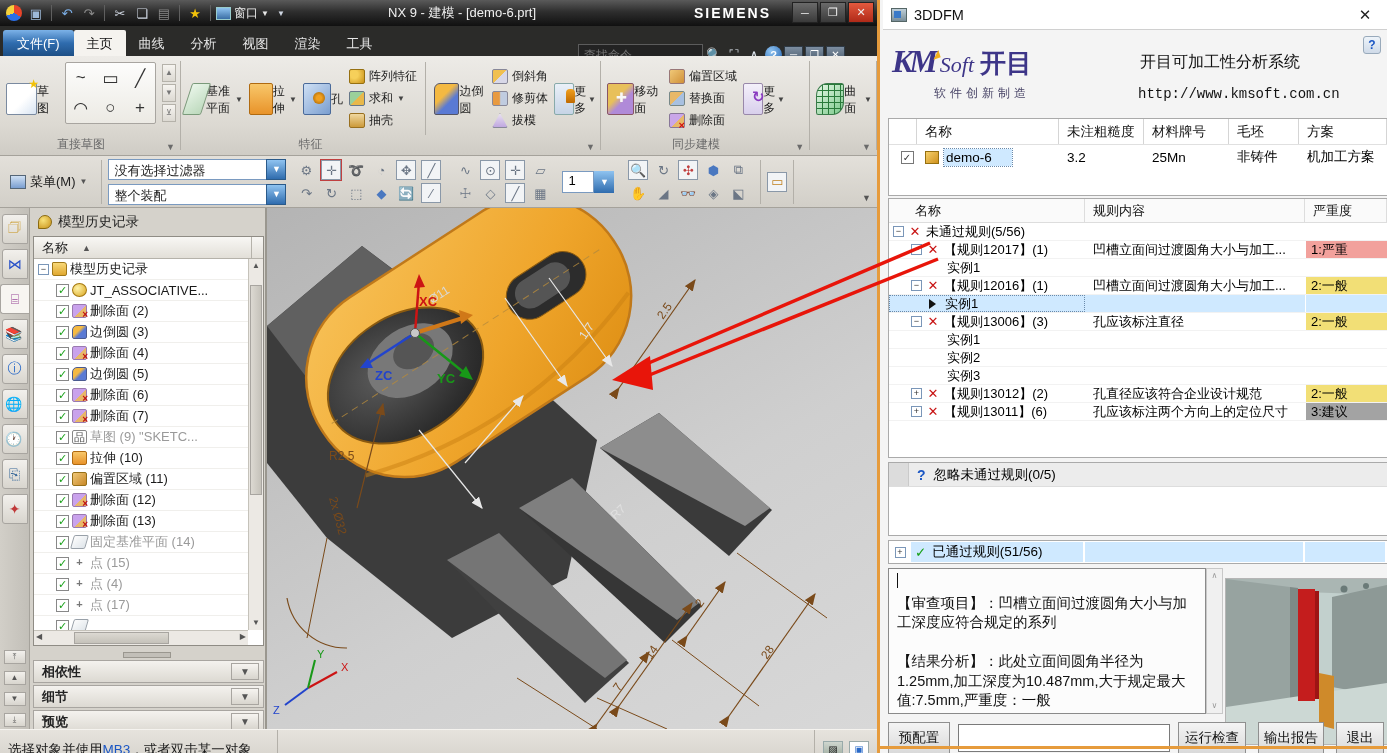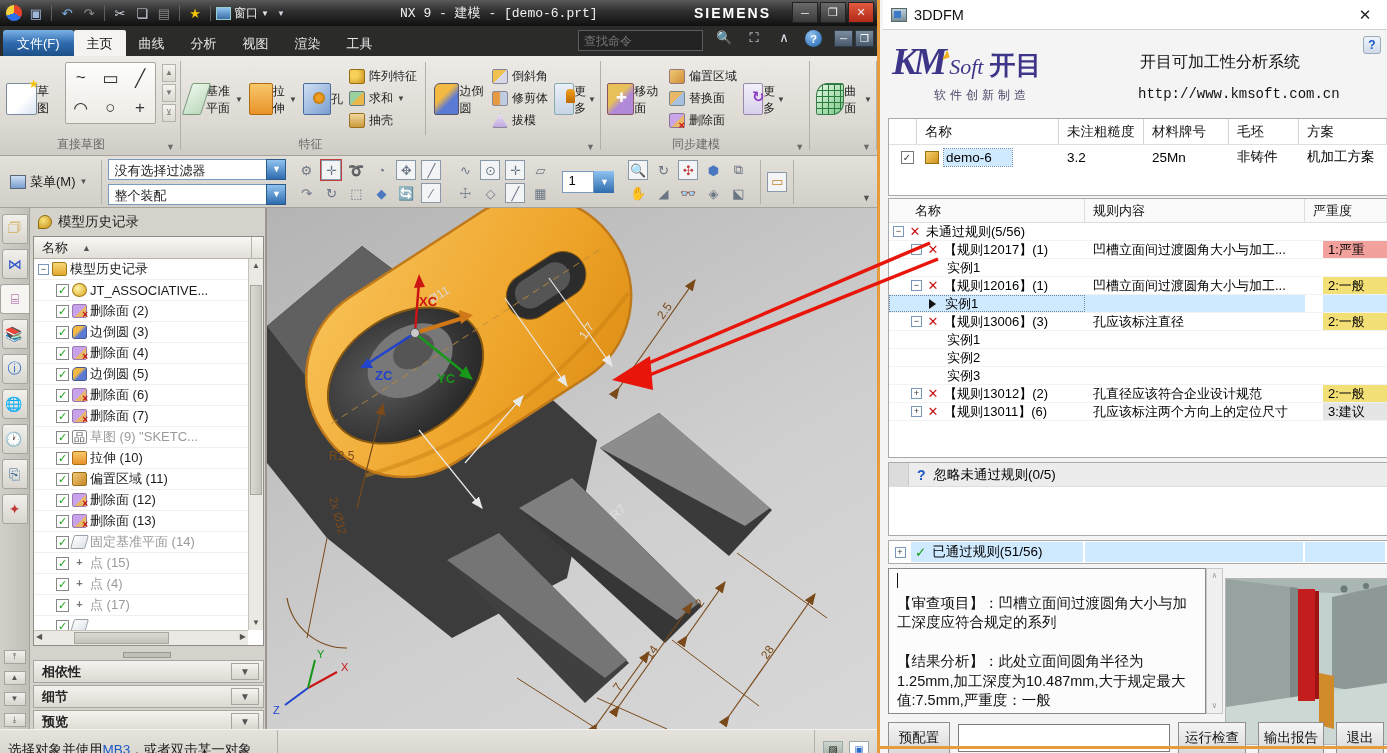--- a/index.html
+++ b/index.html
@@ -16,34 +16,34 @@
     background:linear-gradient(#5a5a5a 0%,#2e2e2e 45%,#101010 100%);
     color:#fff; display:flex; align-items:center; }
   .qat { display:flex; align-items:center; gap:2px; padding-left:4px; height:100%; }
   .qicon { width:20px; height:20px; display:flex; align-items:center; justify-content:center;
     font-size:13px; color:#cfd6e2; }
   .qsep { width:1px; height:16px; background:#5f5f5f; margin:0 3px; }
   .nxlogo { width:16px; height:16px; border-radius:50%;
     background:conic-gradient(#e8452a 0 120deg,#2a6fe8 120deg 250deg,#f5d23c 250deg 360deg); }
   .winmenu { display:flex; align-items:center; gap:3px; font-size:12px; color:#e8e8e8; }
   .winmenu .wicon { width:15px; height:13px; background:linear-gradient(#8fc3f0,#3a6ea5); border:1px solid #9cc; }
-  .tbar-title { position:absolute; left:400px; top:4px; font-size:13px; color:#f0f0f0;font-family:Liberation Mono, monospace; }
+  .tbar-title { position:absolute; left:388px; top:4px; font-size:13px; color:#f0f0f0; }
   .brand { position:absolute; left:694px; top:5px; font-weight:bold; letter-spacing:2px; font-size:14px; color:#fff; }
   .winctl { position:absolute; right:3px; top:2px; display:flex; gap:2px; }
   .wbtn { width:26px; height:21px; display:flex; align-items:center; justify-content:center;
     background:linear-gradient(#6a6a6a,#3a3a3a); border:1px solid #222; color:#eee; font-size:11px; }
   .wbtn.close { background:linear-gradient(#e4593e,#b02a18); }
 
   
   .tabrow { left:0; top:26px; width:877px; height:30px; background:#2b2b29; display:flex; align-items:flex-end; }
   .tab-file { margin-left:3px; height:26px; padding:5px 14px; color:#fff; font-size:13px;
     background:linear-gradient(#7cb2e8,#2f6cae 50%,#1d4f86); border-radius:3px 3px 0 0; }
   .rtab { height:26px; padding:5px 13px; color:#e6e6e6; font-size:13px; }
   .rtab.active { background:#f5f3ef; color:#111; border-radius:2px 2px 0 0; }
-  .findwrap { position:absolute; left:578px; top:30px; display:flex; align-items:flex-start; gap:12px; }
+  .findwrap { position:absolute; left:578px; top:44px; display:flex; align-items:center; gap:2px; }
   .findbox { width:125px; height:21px; background:#232323; border:1px solid #5c5c5c; color:#9a9a9a;
     font-size:12px; padding:2px 5px; font-family:inherit; }
   .tr-ico { color:#dfe6ee; font-size:13px; width:18px; text-align:center; }
   .helpdot { width:17px; height:17px; border-radius:50%; background:radial-gradient(circle at 35% 30%,#8fc3f0,#1d5fae);
     color:#fff; font-size:11px; font-weight:bold; display:flex; align-items:center; justify-content:center; }
   .mini3 { display:flex; gap:2px; }
   .mbtn { width:19px; height:17px; background:linear-gradient(#7d8ea0,#48596b); border:1px solid #2e3a46;
     color:#fff; font-size:10px; display:flex; align-items:center; justify-content:center; }
 
   
@@ -181,21 +181,21 @@
   
   .dfm { left:877px; top:0; width:510px; height:753px; background:#f4f4f4; border-left:3px solid #e69b3c; }
   .dfm-title { position:absolute; left:3px; right:0; top:0; height:30px; background:#fff; border-bottom:1px solid #d0d0d0;
     display:flex; align-items:center; gap:7px; padding-left:8px; font-size:14.5px; color:#111; }
   .dfm-appicon { width:16px; height:14px; background:linear-gradient(#bfcfd8,#7a8e98); border:1px solid #566; position:relative; }
   .dfm-appicon::after{ content:""; position:absolute; left:2px; top:2px; width:7px; height:7px; background:#3a7ac8; }
   .dfm-close { position:absolute; right:10px; top:4px; width:24px; height:22px; font-size:15px; color:#222;
     display:flex; align-items:center; justify-content:center; }
   .logo { position:absolute; left:12px; top:44px; width:250px; }
   .logo-row { display:flex; align-items:baseline; color:#3d3588; }
-  .logo-km { font-size:38px; font-weight:bold; font-style:italic; letter-spacing:-4px; line-height:34px; font-family:"Liberation Serif","DejaVu Serif",serif; position:relative; }
+  .logo-km { font-size:32px; font-weight:bold; font-style:italic; letter-spacing:-4px; line-height:34px; font-family:"Liberation Serif","DejaVu Serif",serif; position:relative; }
   .logo-km::after { content:"◢"; position:absolute; right:-2px; top:-6px; color:#f2b01e; font-size:10px; transform:rotate(-18deg); }
   .logo-soft { font-size:22px; font-style:italic; margin-left:6px; font-family:"Liberation Serif","DejaVu Serif",serif; }
   .logo-cn { font-size:26px; font-weight:bold; margin-left:6px; }
   .logo-tag { margin-top:4px; margin-left:42px; font-size:12px; letter-spacing:4px; color:#4a4668; }
   .sysname { position:absolute; left:260px; top:52px; font-size:16px; color:#111; }
   .sysurl { position:absolute; left:258px; top:86px; font-size:14px; color:#111; font-family:"Liberation Mono","DejaVu Sans Mono",monospace; }
   .dfm-help { position:absolute; right:6px; top:36px; width:18px; height:18px; border-radius:3px;
     background:linear-gradient(#eef4fa,#cfdae8); border:1px solid #9ab; color:#1a56c4; font-weight:bold; font-size:12px;
     display:flex; align-items:center; justify-content:center; }
 
@@ -210,24 +210,24 @@
   .cube { width:14px; height:13px; background:linear-gradient(135deg,#f6d06a,#d0921e); border:1px solid #96700f; display:inline-block; margin-right:5px; vertical-align:-2px; }
   .pname { background:#cfe9ff; outline:1px dotted #6a8aaa; padding:1px 20px 1px 2px; }
 
   .rtable { position:absolute; left:8px; top:198px; width:500px; height:260px; background:#fff; border:1px solid #aaa; font-size:13px; overflow:hidden; }
   .rt-hdr { display:flex; height:24px; align-items:center; background:#fafafa; border-bottom:1px solid #ddd; color:#111; }
   .rt-hdr>div { border-right:1px solid #ddd; height:100%; display:flex; align-items:center; }
   .rh1 { width:196px; padding-left:26px; } .rh2 { width:220px; padding-left:8px; } .rh3 { flex:1; padding-left:8px; }
   .rrow { display:flex; height:18px; align-items:center; border-bottom:1px solid #f2f2f2; }
   .rc1 { width:196px; display:flex; align-items:center; gap:5px; height:100%; white-space:nowrap; overflow:hidden; }
   .rc2 { width:220px; padding-left:8px; height:100%; display:flex; align-items:center; white-space:nowrap; overflow:hidden; }
-  .rc3 { flex:1; height:100%; display:flex; align-items:center; padding-left:5px; margin-left:18px; }
+  .rc3 { flex:1; height:100%; display:flex; align-items:center; padding-left:5px; margin-left:1px; }
   .failx { color:#c81414; font-weight:bold; font-size:13px; width:12px; text-align:center; flex:none; }
   .ind0 { padding-left:4px; } .ind1 { padding-left:22px; } .ind2 { padding-left:58px; } .ind2a { padding-left:40px; }
-  .sev1 { background:#f2a19c; } .sev2 { background:#f2df76; } .sev3 { background:#e5e5e5; }
+  .sev1 { background:#f2a19c; } .sev2 { background:#f2df76; } .sev3 { background:#a3a3a3; }
   .selrow .rc1, .selrow .rc2, .selrow .rc3 { background:#cfe9ff; }
   .selrow .rc1 { outline:1px dotted #6a8aaa; outline-offset:-1px; }
   .playarrow { width:0; height:0; border-left:7px solid #111; border-top:5px solid transparent; border-bottom:5px solid transparent; flex:none; }
 
   .ignorebox { position:absolute; left:8px; top:462px; width:500px; height:74px; background:#fff; border:1px solid #aaa; }
   .ignorerow { height:24px; background:#ececec; display:flex; align-items:center; gap:8px; border-bottom:1px solid #ddd; font-size:13.5px; }
   .igutter { width:20px; height:100%; background:#dcdcdc; border-right:1px solid #cacaca; }
   .qmark { color:#1a56c4; font-weight:bold; font-size:14px; }
 
   .passedbar { position:absolute; left:8px; top:540px; width:500px; height:24px; background:#fff; border:1px solid #aaa; display:flex; align-items:center; }

